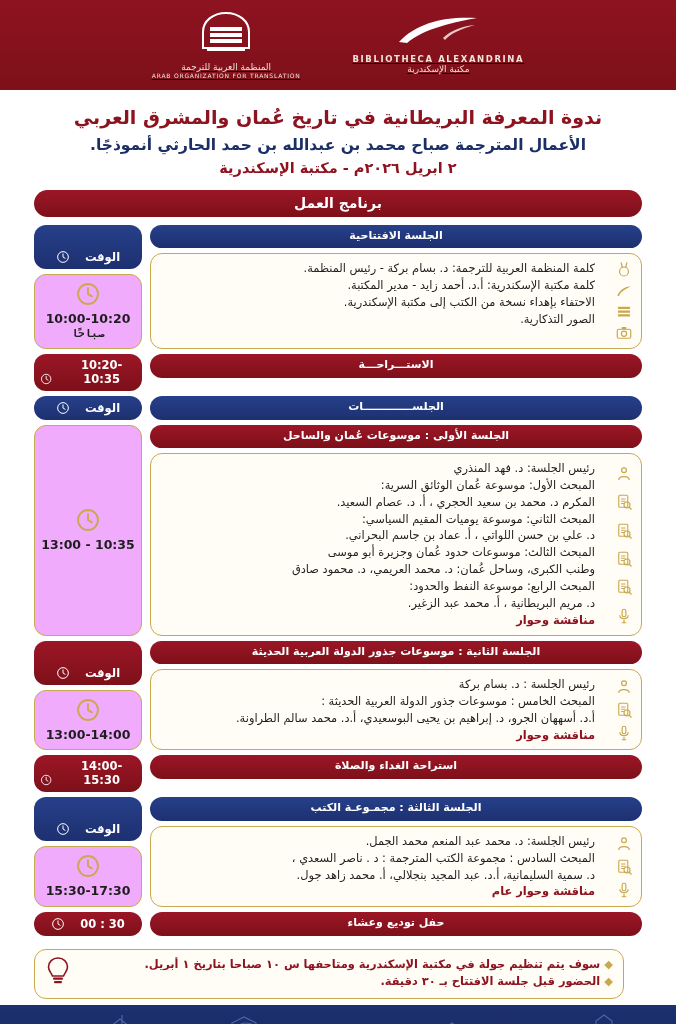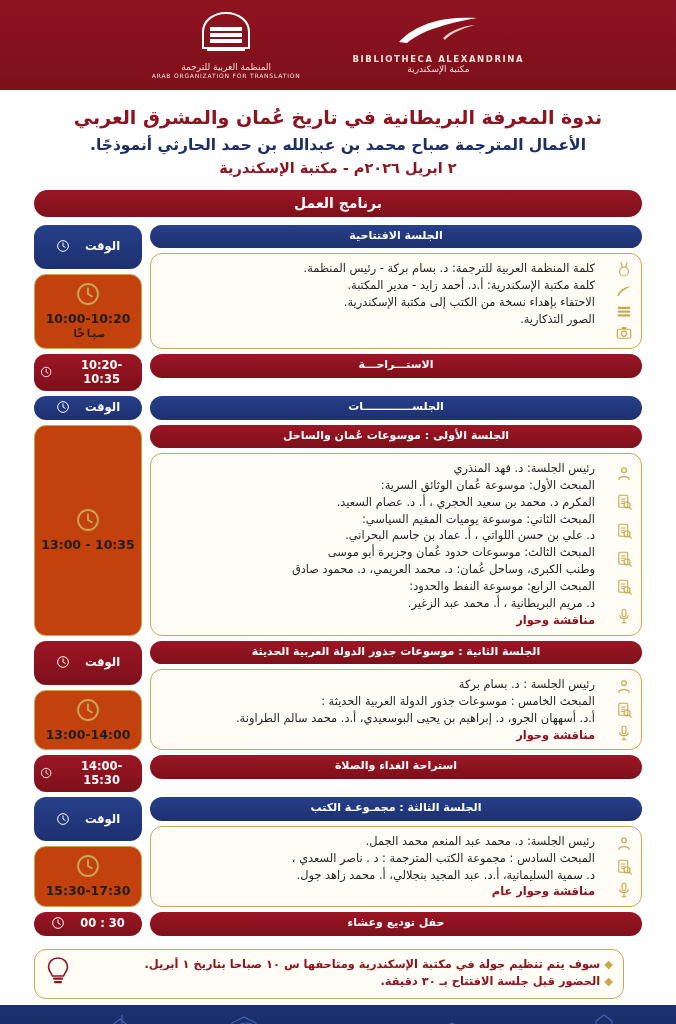--- a/index.html
+++ b/index.html
@@ -20,20 +20,21 @@
   
   .header {
     height: 90px;
     background: linear-gradient(180deg,#8e1320 0%, #7d1019 100%);
     display: flex;
     align-items: center;
     justify-content: center;
     gap: 52px;
     position: relative;
     flex: 0 0 auto;
+    text-decoration: underline;
   }
   .logo-block { display: flex; flex-direction: column; align-items: center; color: #fff; }
   .logo-mark { margin-bottom: 4px; }
   .logo-text-en {
     font-size: 8.5px; letter-spacing: 1.6px; font-weight: bold;
     color: #f2e3dd;
   }
   .logo-text-ar { font-size: 9px; color: #f0dcd6; margin-top: 0; }
   .logo-text-en2 { font-size: 6px; letter-spacing: 0.8px; color: #f2e3dd; }
 
@@ -92,21 +93,21 @@
   .bar-blue { background: linear-gradient(180deg,#27408a 0%, #1d3070 100%); }
 
   .time-bar {
     border-radius: 12px;
     color: #fff;
     font-size: 11.5px;
     font-weight: bold;
     text-align: center;
     padding: 4px 6px 5px 6px;
     display: flex;
-    align-items: center;
+    align-items: flex-end;
     justify-content: center;
     gap: 15px;
     height: 100%;
   }
 
   .panel {
     border: 1.4px solid #c9a94f;
     border-radius: 12px;
     background: #fffdf6;
     padding: 6px 8px 6px 8px;
@@ -132,21 +133,21 @@
     justify-content: space-around;
     align-items: center;
     gap: 3px;
     padding-top: 1px;
   }
   .mini-icon { width: 18px; height: 18px; display: block; }
 
   .time-panel {
     border: 1.4px solid #c9a94f;
     border-radius: 12px;
-    background: #c2410c;
+    background: #f0abfc;
     height: 100%;
     display: flex;
     flex-direction: column;
     align-items: center;
     justify-content: center;
     gap: 4px;
     padding: 6px 2px;
   }
   .time-panel .tval {
     font-size: 12.5px; color: #1d1d1d; font-weight: bold; text-align: center; line-height: 1.35;

